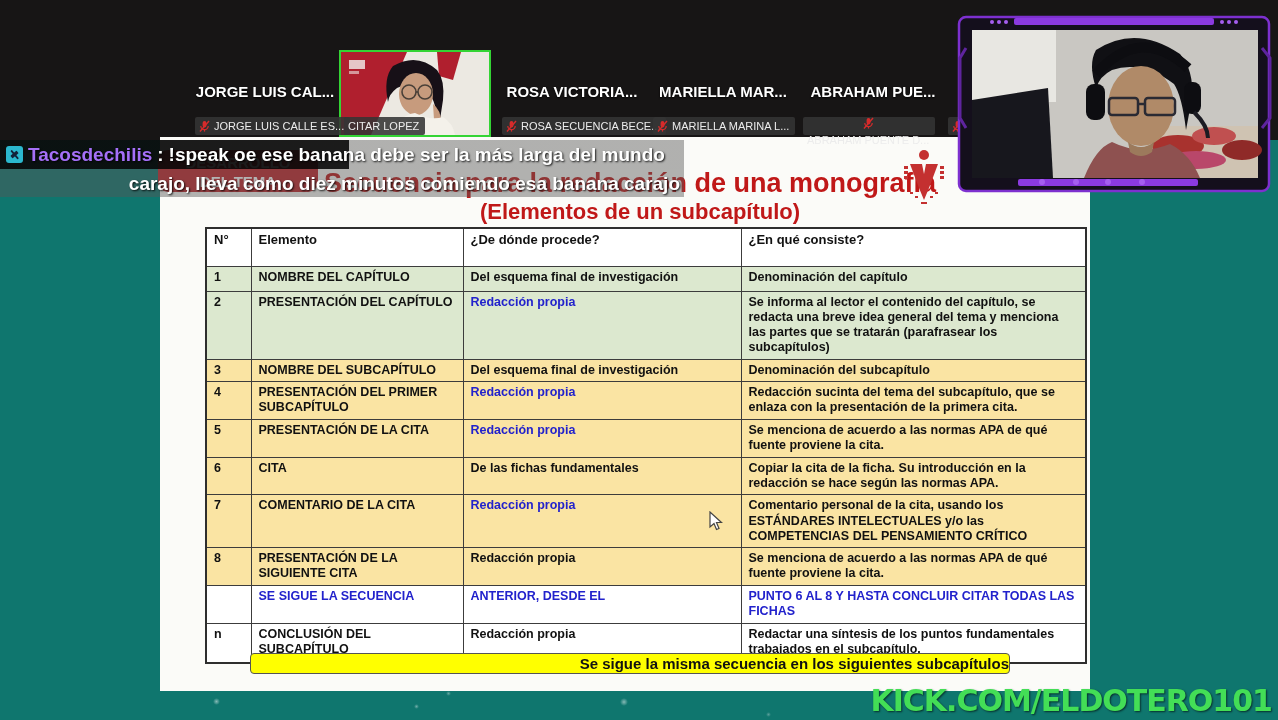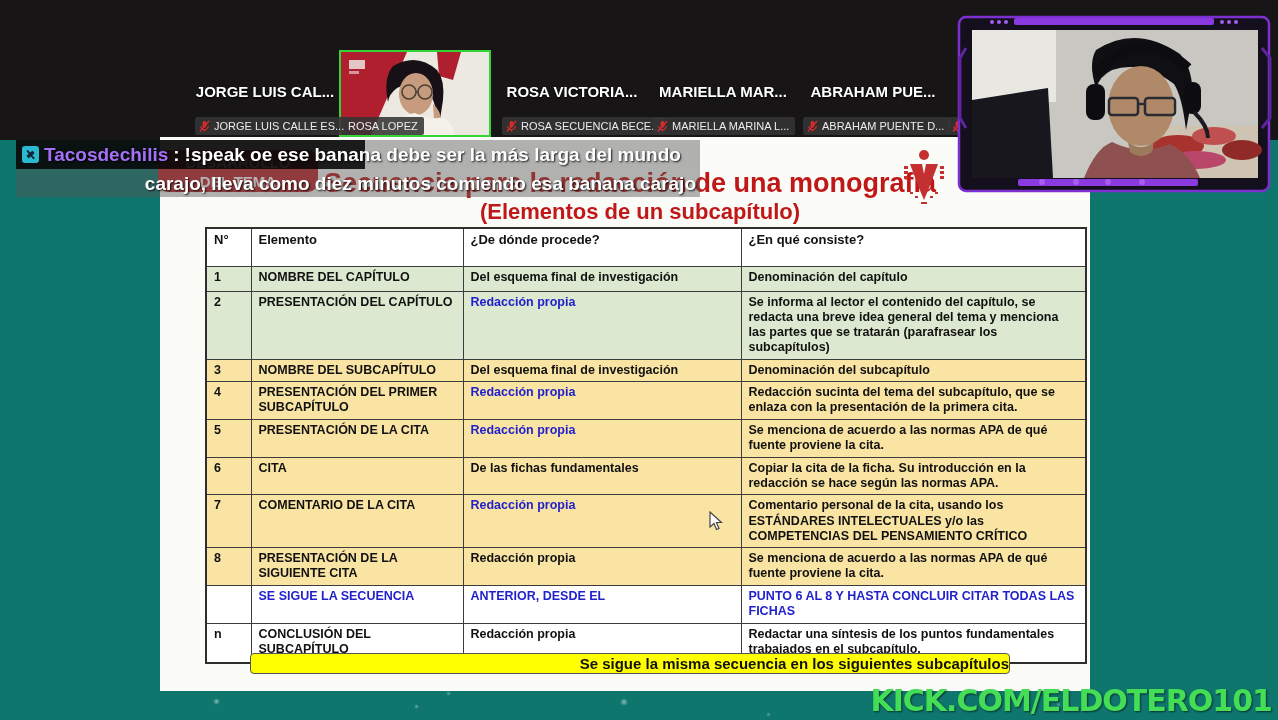--- a/index.html
+++ b/index.html
@@ -13,21 +13,21 @@
              color:#fff;font-weight:bold;font-size:15px;white-space:nowrap;
              text-shadow:0 1px 2px #000;}
   .tile-video{position:absolute;left:339px;top:50px;width:148px;height:83px;
               border:2px solid #34d434;background:#ece9e2;overflow:hidden;}
   .name-tag{position:absolute;top:117px;height:18px;display:flex;align-items:center;gap:4px;
             background:rgba(52,52,52,0.88);color:#ececec;font-size:11px;
             padding:0 6px 0 4px;border-radius:2px;white-space:nowrap;z-index:3;}
   .name-tag svg{flex:0 0 auto;}
 
   
-  .chat{position:absolute;left:16px;top:140px;width:684px;z-index:6;
+  .chat{position:absolute;left:0;top:140px;width:684px;z-index:6;
         color:#fff;font-weight:bold;font-size:19px;line-height:27px;}
   .chat-line1{display:flex;align-items:center;gap:5px;padding:1px 4px 1px 6px;height:27px;
       background:linear-gradient(to right,rgba(10,10,10,0.93) 0 51%,rgba(86,86,86,0.45) 51% 100%);}
   .chat-line2{padding:1px 4px 0 6px;height:27px;background:rgba(86,86,86,0.45);text-align:right;}
   .chat .uname{color:#a570f8;}
   .chat span{text-shadow:1px 1px 2px rgba(0,0,0,0.85);}
 
   
   .slide{position:absolute;left:160px;top:137px;width:930px;height:554px;background:#fbfbf8;z-index:1;}
   .ribbon{position:absolute;left:-2px;top:13px;width:160px;height:42px;background:#c2262b;
@@ -97,21 +97,21 @@
       <div class="name-tag" style="left: 195px;">
         <svg width="11" height="13" viewBox="0 0 11 13">
           <rect x="3.6" y="1" width="3.8" height="6.5" rx="1.9" fill="#d62b2b"></rect>
           <path d="M1.8,6 a3.7,3.7 0 0 0 7.4,0" fill="none" stroke="#d62b2b" stroke-width="1.2"></path>
           <line x1="5.5" y1="9.7" x2="5.5" y2="11.6" stroke="#d62b2b" stroke-width="1.2"></line>
           <line x1="1" y1="11.5" x2="10" y2="1" stroke="#d62b2b" stroke-width="1.4"></line>
         </svg>
         <span>JORGE LUIS CALLE ES...</span>
       </div>
       <div class="name-tag" style="left: 344px;">
-        <span>ROSA LOPEZ</span>
+        <span>CITAR LOPEZ</span>
       </div>
       <div class="tile" style="left: 497px;">
         <div class="tile-name">ROSA VICTORIA...</div>
       </div>
       <div class="name-tag" style="left: 502px;">
         <svg width="11" height="13" viewBox="0 0 11 13">
           <rect x="3.6" y="1" width="3.8" height="6.5" rx="1.9" fill="#d62b2b"></rect>
           <path d="M1.8,6 a3.7,3.7 0 0 0 7.4,0" fill="none" stroke="#d62b2b" stroke-width="1.2"></path>
           <line x1="5.5" y1="9.7" x2="5.5" y2="11.6" stroke="#d62b2b" stroke-width="1.2"></line>
           <line x1="1" y1="11.5" x2="10" y2="1" stroke="#d62b2b" stroke-width="1.4"></line>
@@ -126,21 +126,21 @@
           <rect x="3.6" y="1" width="3.8" height="6.5" rx="1.9" fill="#d62b2b"></rect>
           <path d="M1.8,6 a3.7,3.7 0 0 0 7.4,0" fill="none" stroke="#d62b2b" stroke-width="1.2"></path>
           <line x1="5.5" y1="9.7" x2="5.5" y2="11.6" stroke="#d62b2b" stroke-width="1.2"></line>
           <line x1="1" y1="11.5" x2="10" y2="1" stroke="#d62b2b" stroke-width="1.4"></line>
         </svg>
         <span>MARIELLA MARINA L...</span>
       </div>
       <div class="tile" style="left: 798px;">
         <div class="tile-name">ABRAHAM PUE...</div>
       </div>
-      <div class="name-tag" style="left: 803px;">
+      <div class="name-tag" style="left: 803px; flex-direction: column;">
         <svg width="11" height="13" viewBox="0 0 11 13">
           <rect x="3.6" y="1" width="3.8" height="6.5" rx="1.9" fill="#d62b2b"></rect>
           <path d="M1.8,6 a3.7,3.7 0 0 0 7.4,0" fill="none" stroke="#d62b2b" stroke-width="1.2"></path>
           <line x1="5.5" y1="9.7" x2="5.5" y2="11.6" stroke="#d62b2b" stroke-width="1.2"></line>
           <line x1="1" y1="11.5" x2="10" y2="1" stroke="#d62b2b" stroke-width="1.4"></line>
         </svg>
         <span>ABRAHAM PUENTE D...</span>
       </div>
       <div class="name-tag" style="left: 948px;">
         <svg width="11" height="13" viewBox="0 0 11 13">

